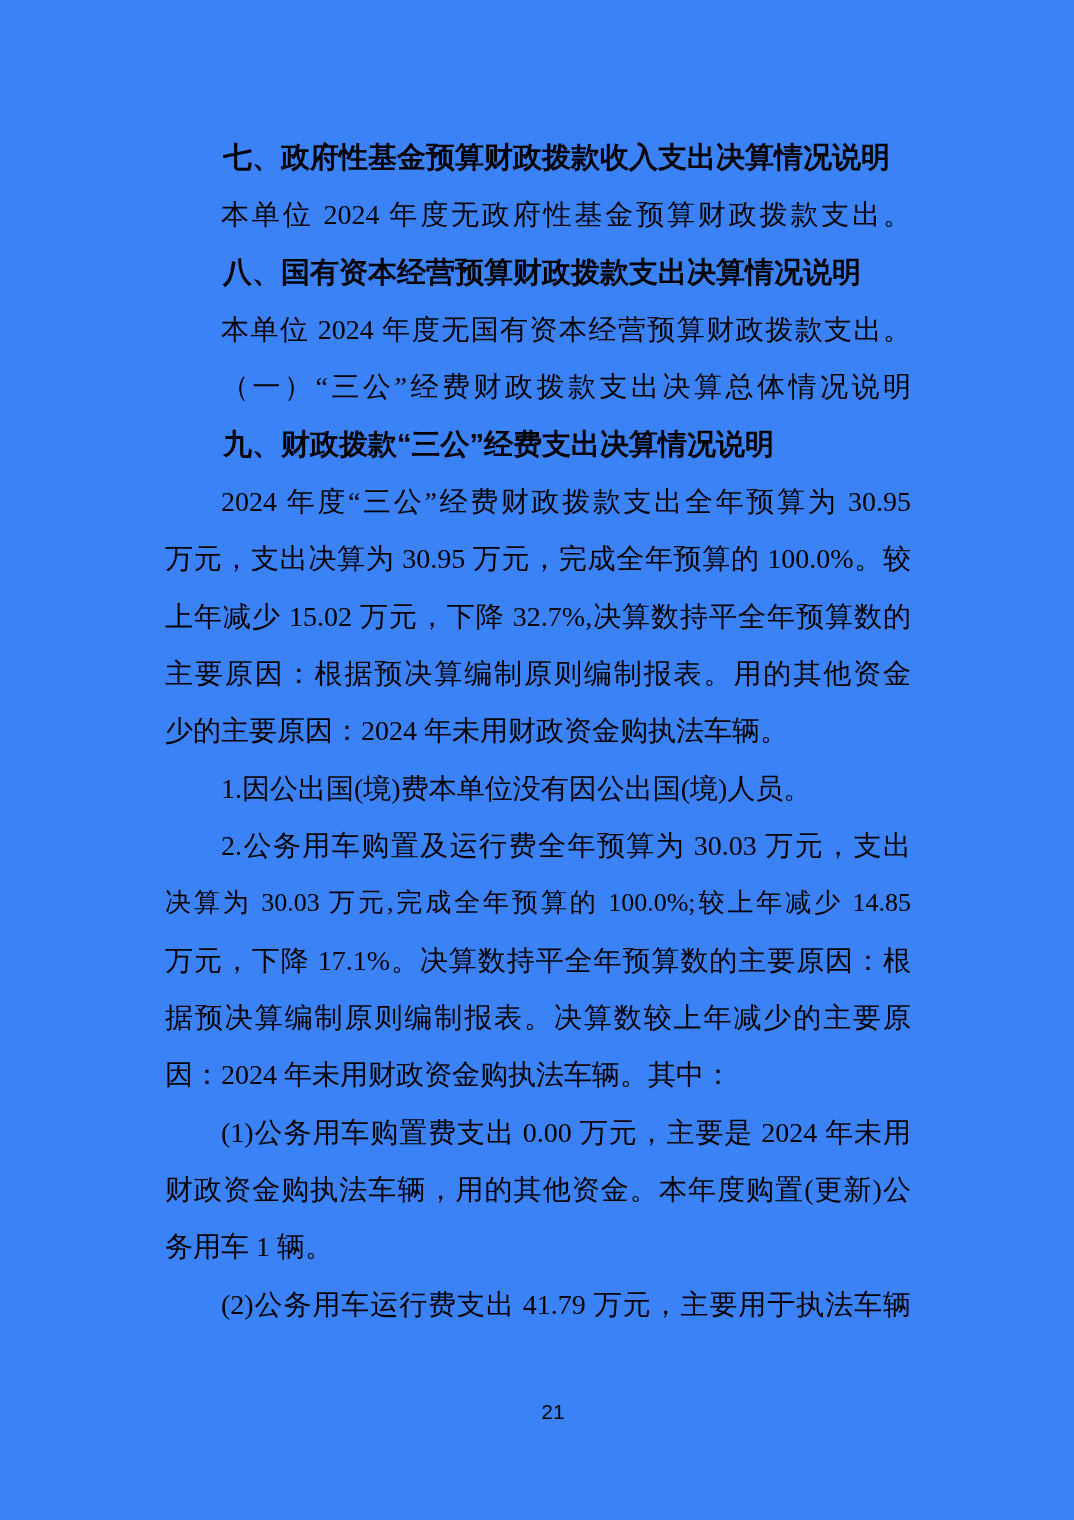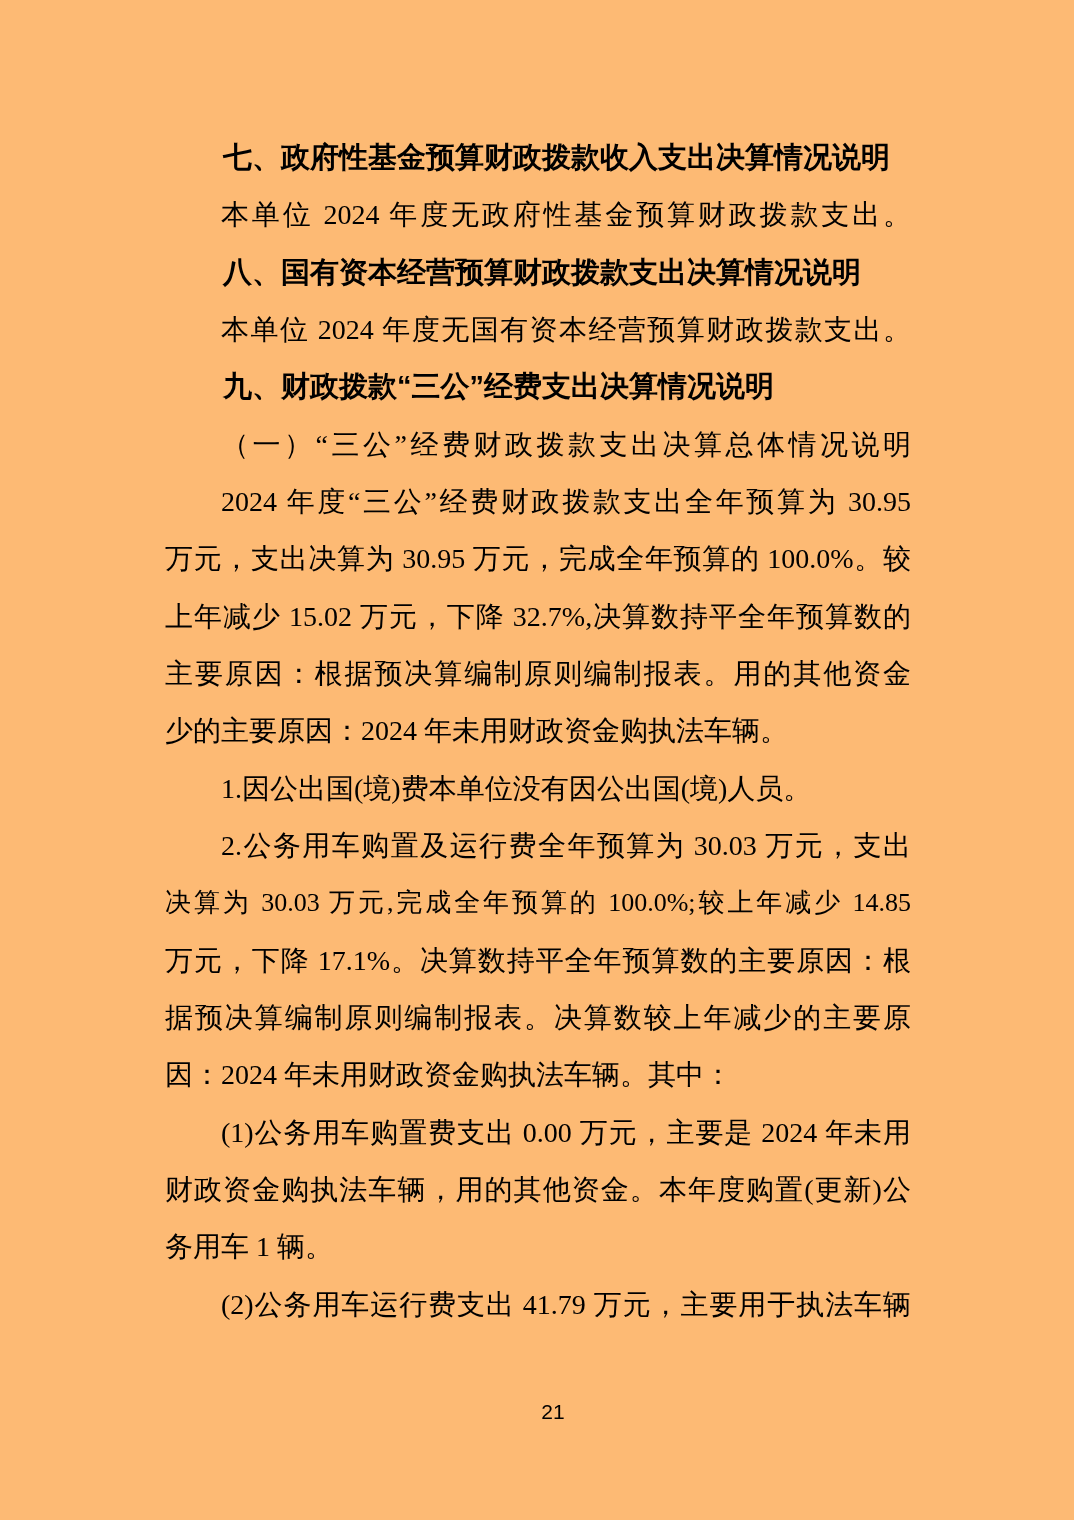--- a/index.html
+++ b/index.html
@@ -5,21 +5,21 @@
   html, body {
     margin: 0;
     padding: 0;
     background: #e8e8e8;
   }
   .page {
     position: relative;
     width: 1074px;
     height: 1520px;
     margin: 0 auto;
-    background: #fdba74;
+    background: #3b82f6;
     color: #000000;
     overflow: hidden;
   }
   .content {
     position: absolute;
     left: 165px;
     top: 129px;
     width: 746px;
   }
   .line {
@@ -70,22 +70,22 @@
 </style>
 </head>
 <body>
 
 <div class="page">
   <div class="content" id="doc-lines">
       <div class="line h i">七、政府性基金预算财政拨款收入支出决算情况说明</div>
       <div class="line b j i">本单位 2024 年度无政府性基金预算财政拨款支出。</div>
       <div class="line h i">八、国有资本经营预算财政拨款支出决算情况说明</div>
       <div class="line b j i">本单位 2024 年度无国有资本经营预算财政拨款支出。</div>
+      <div class="line k j i">（一）“三公”经费财政拨款支出决算总体情况说明</div>
       <div class="line h i">九、财政拨款“三公”经费支出决算情况说明</div>
-      <div class="line k j i">（一）“三公”经费财政拨款支出决算总体情况说明</div>
       <div class="line b j i">2024 年度“三公”经费财政拨款支出全年预算为 30.95</div>
       <div class="line b j">万元，支出决算为 30.95 万元，完成全年预算的 100.0%。较</div>
       <div class="line b j">上年减少 15.02 万元，下降 32.7%,决算数持平全年预算数的</div>
       <div class="line b j">主要原因：根据预决算编制原则编制报表。用的其他资金</div>
       <div class="line b">少的主要原因：2024 年未用财政资金购执法车辆。</div>
       <div class="line b i">1.因公出国(境)费本单位没有因公出国(境)人员。</div>
       <div class="line b j i">2.公务用车购置及运行费全年预算为 30.03 万元，支出</div>
       <div class="line b j s">决算为 30.03 万元,完成全年预算的 100.0%;较上年减少 14.85</div>
       <div class="line b j">万元，下降 17.1%。决算数持平全年预算数的主要原因：根</div>
       <div class="line b j">据预决算编制原则编制报表。决算数较上年减少的主要原</div>

